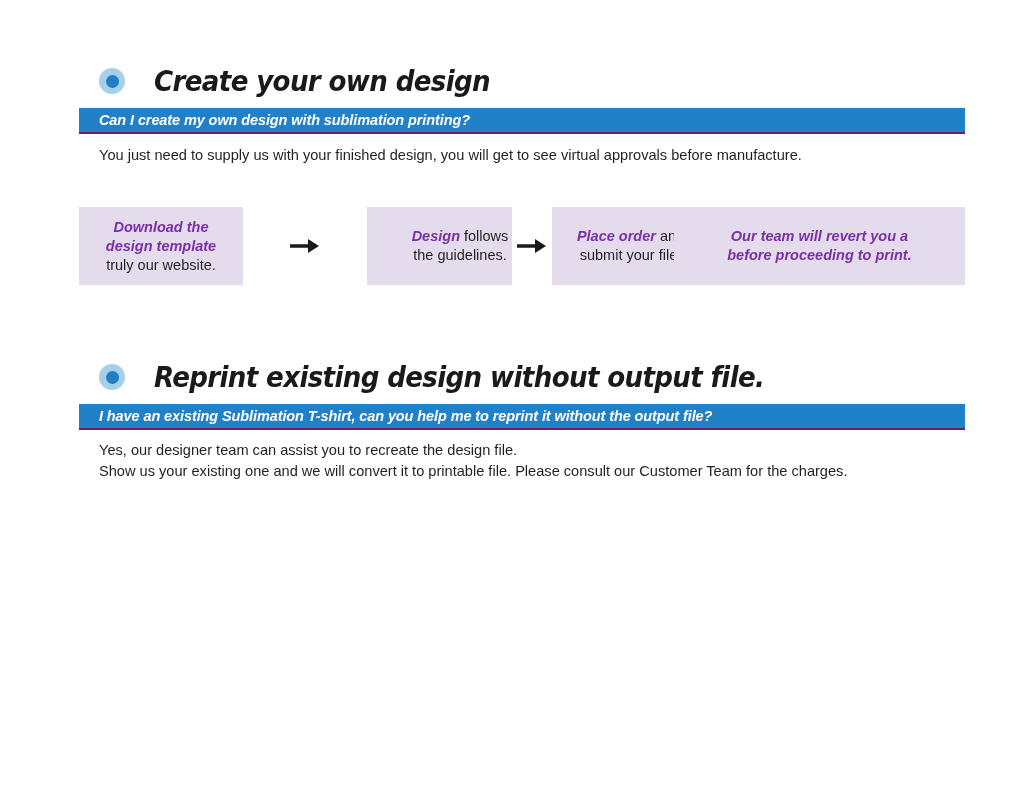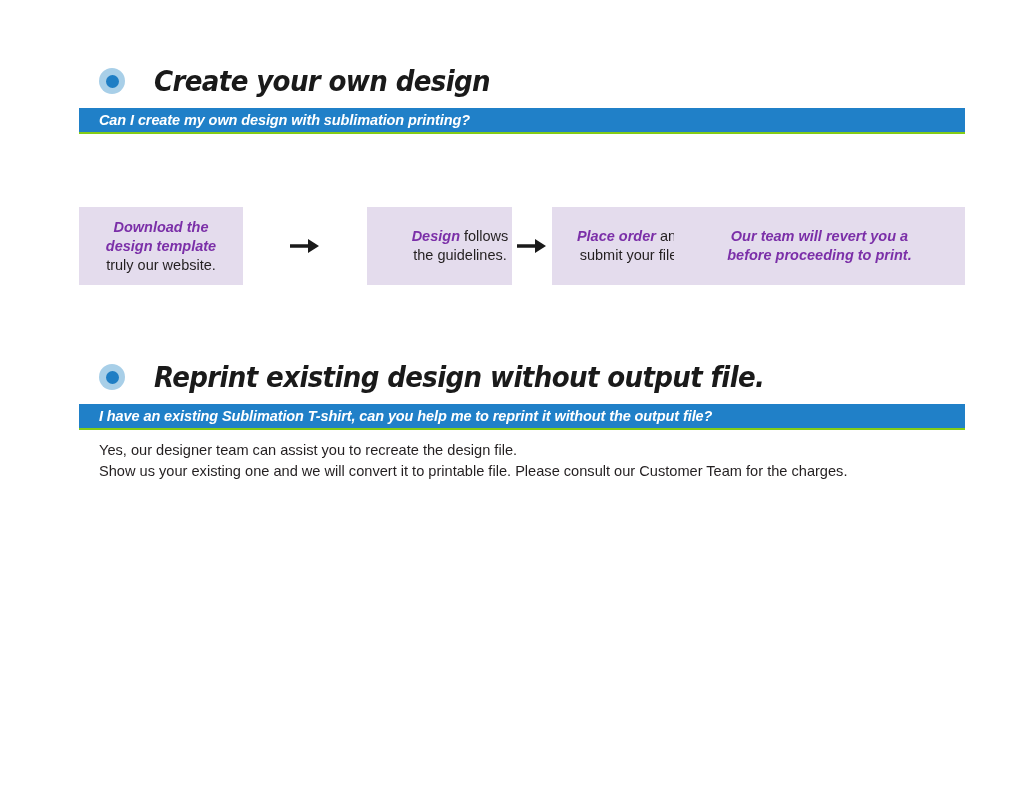--- a/index.html
+++ b/index.html
@@ -58,21 +58,21 @@
     transform-origin: left center;
     line-height: 1;
   }
 
   
   .question-banner {
     position: absolute;
     left: 79px;
     width: 886px;
     background: #2080c8;
-    border-bottom: 2px solid #84cc16;
+    border-bottom: 2px solid #701a75;
     box-sizing: border-box;
     display: flex;
     align-items: center;
   }
   .question-banner span {
     font-size: 14.5px;
     font-weight: bold;
     font-style: italic;
     color: #ffffff;
     padding-left: 20px;
@@ -145,20 +145,21 @@
         <i></i>
       </span>
     <span class="heading-text">Create your own design</span>
   </div>
 
   <div class="question-banner" style="top:108px; height:26px;">
     <span>Can I create my own design with sublimation printing?</span>
   </div>
 
   <div class="answer" style="top:145px;">
+    <div>You just need to supply us with your finished design, you will get to see virtual approvals before manufacture.</div>
   </div>
 
   <div class="flow">
 
     <div class="flow-box" style="left:0px; width:164px;">
       <div class="lines">
         <div class="purple-line">Download the</div>
         <div class="purple-line">design template</div>
         <div>truly our website.</div>
       </div>

